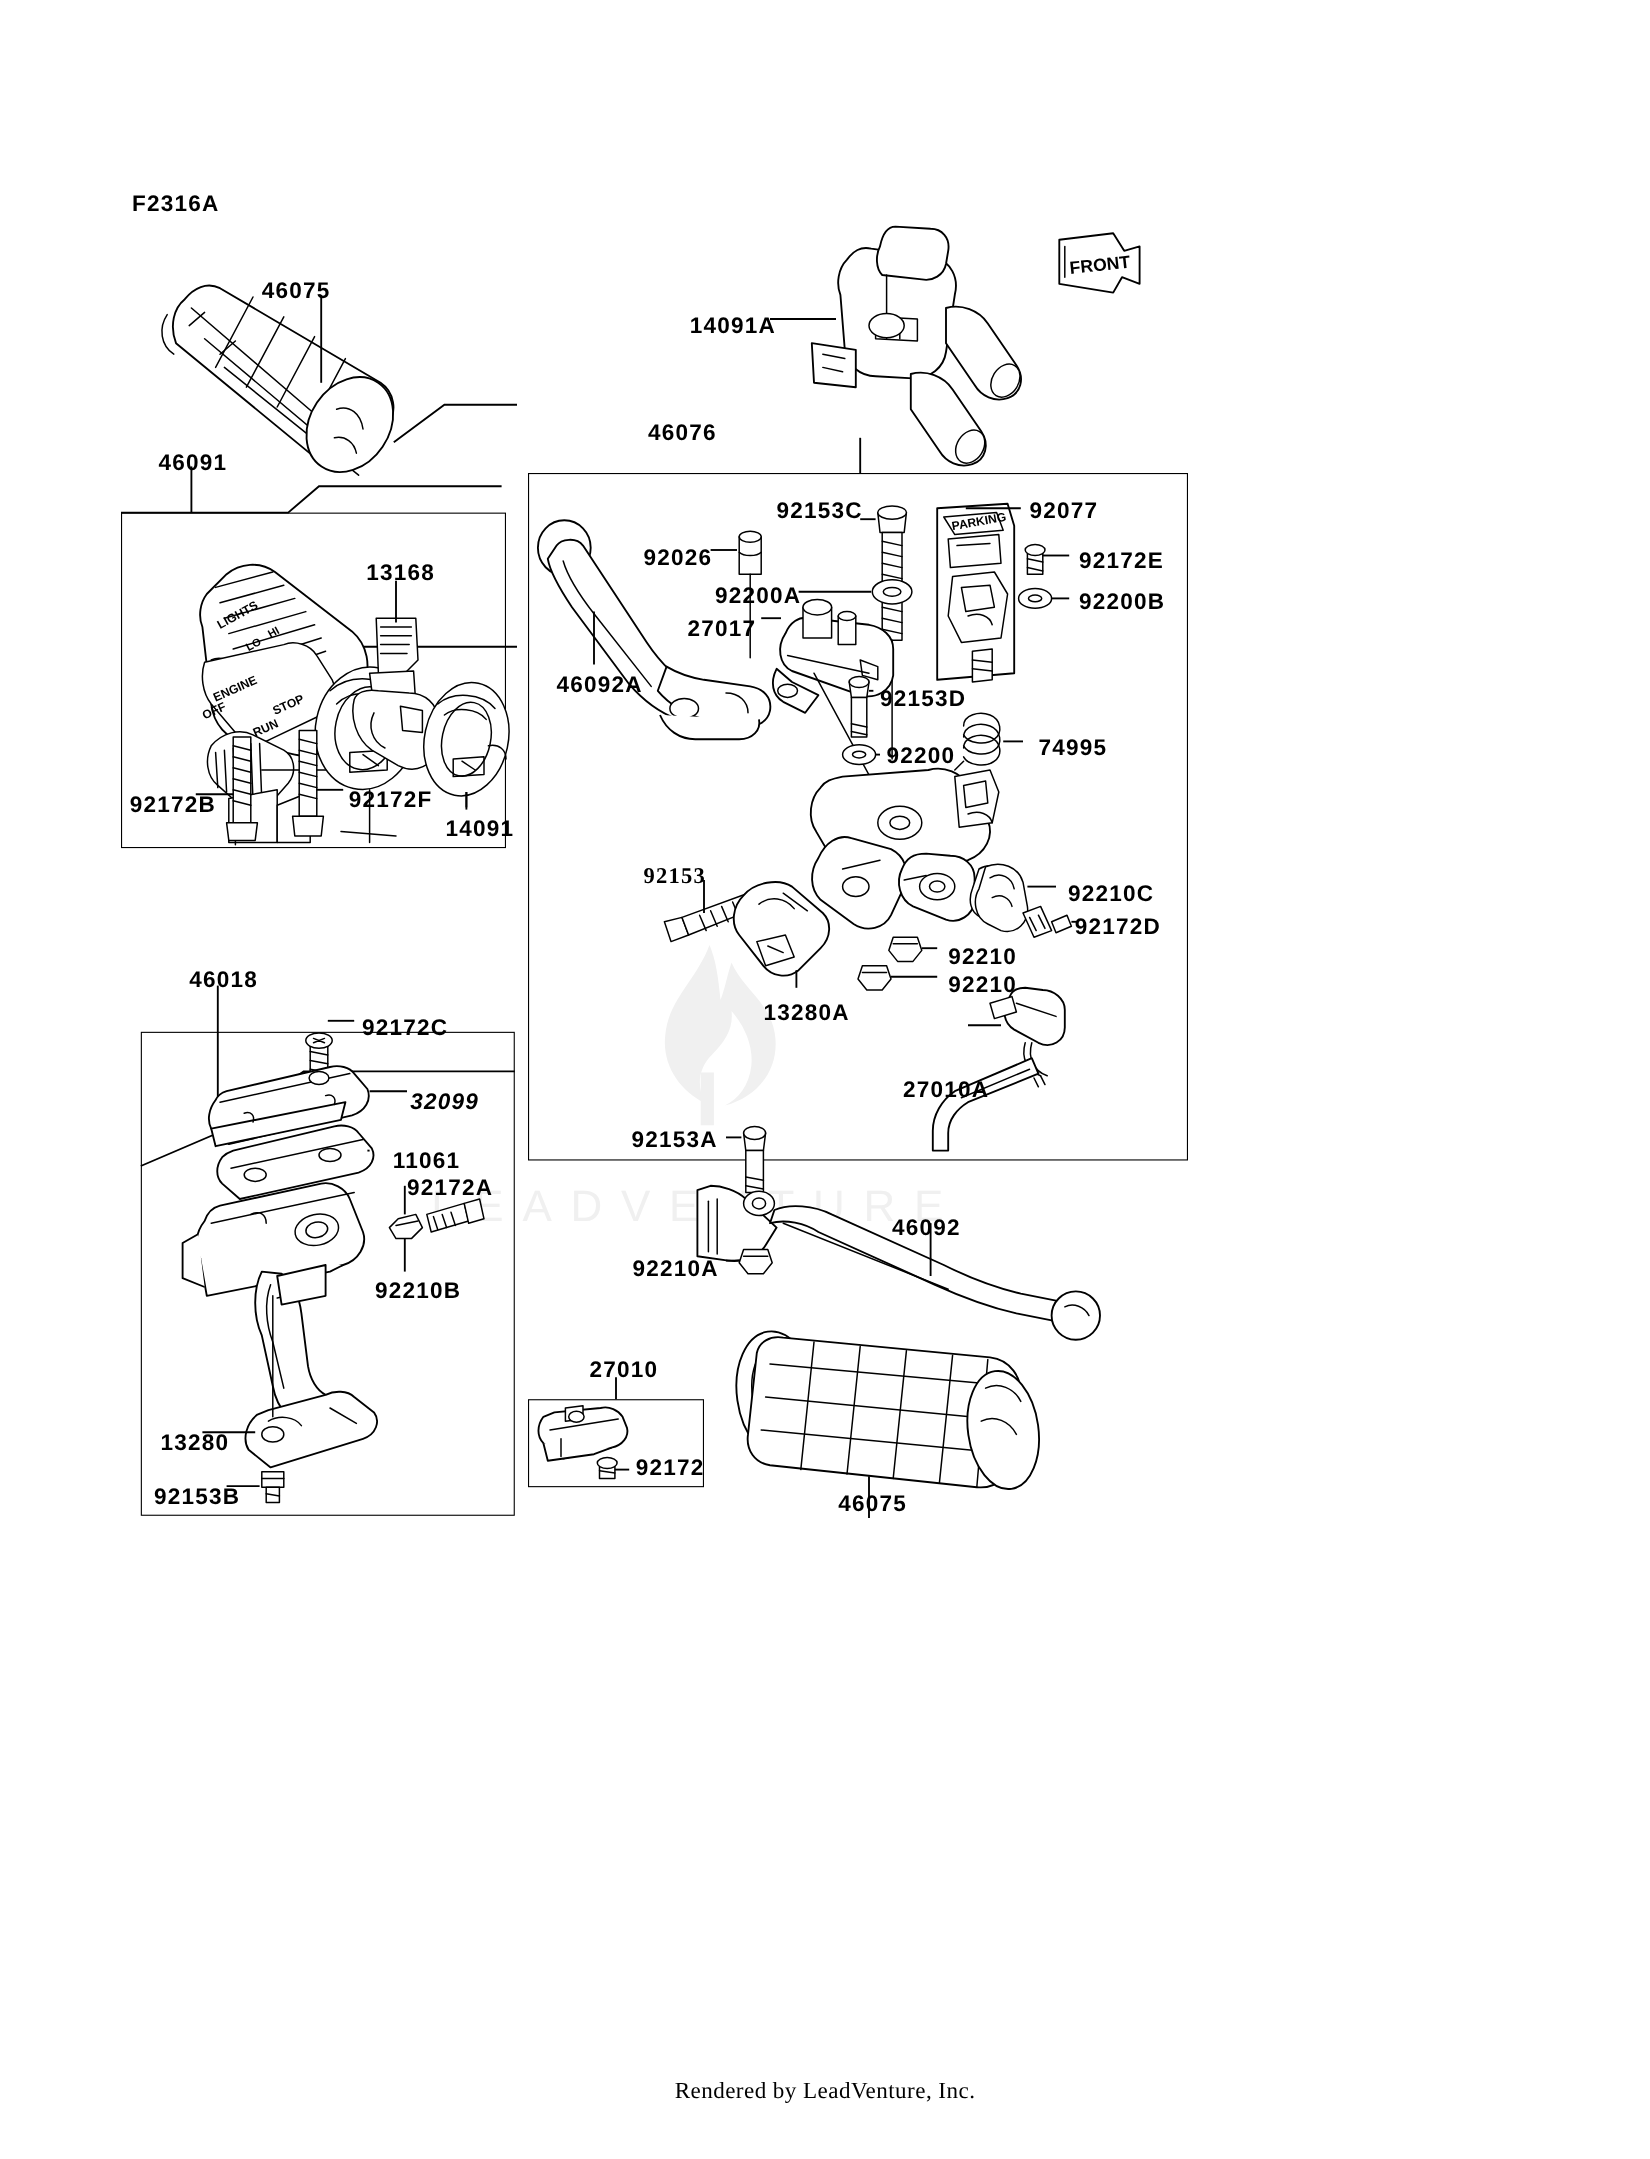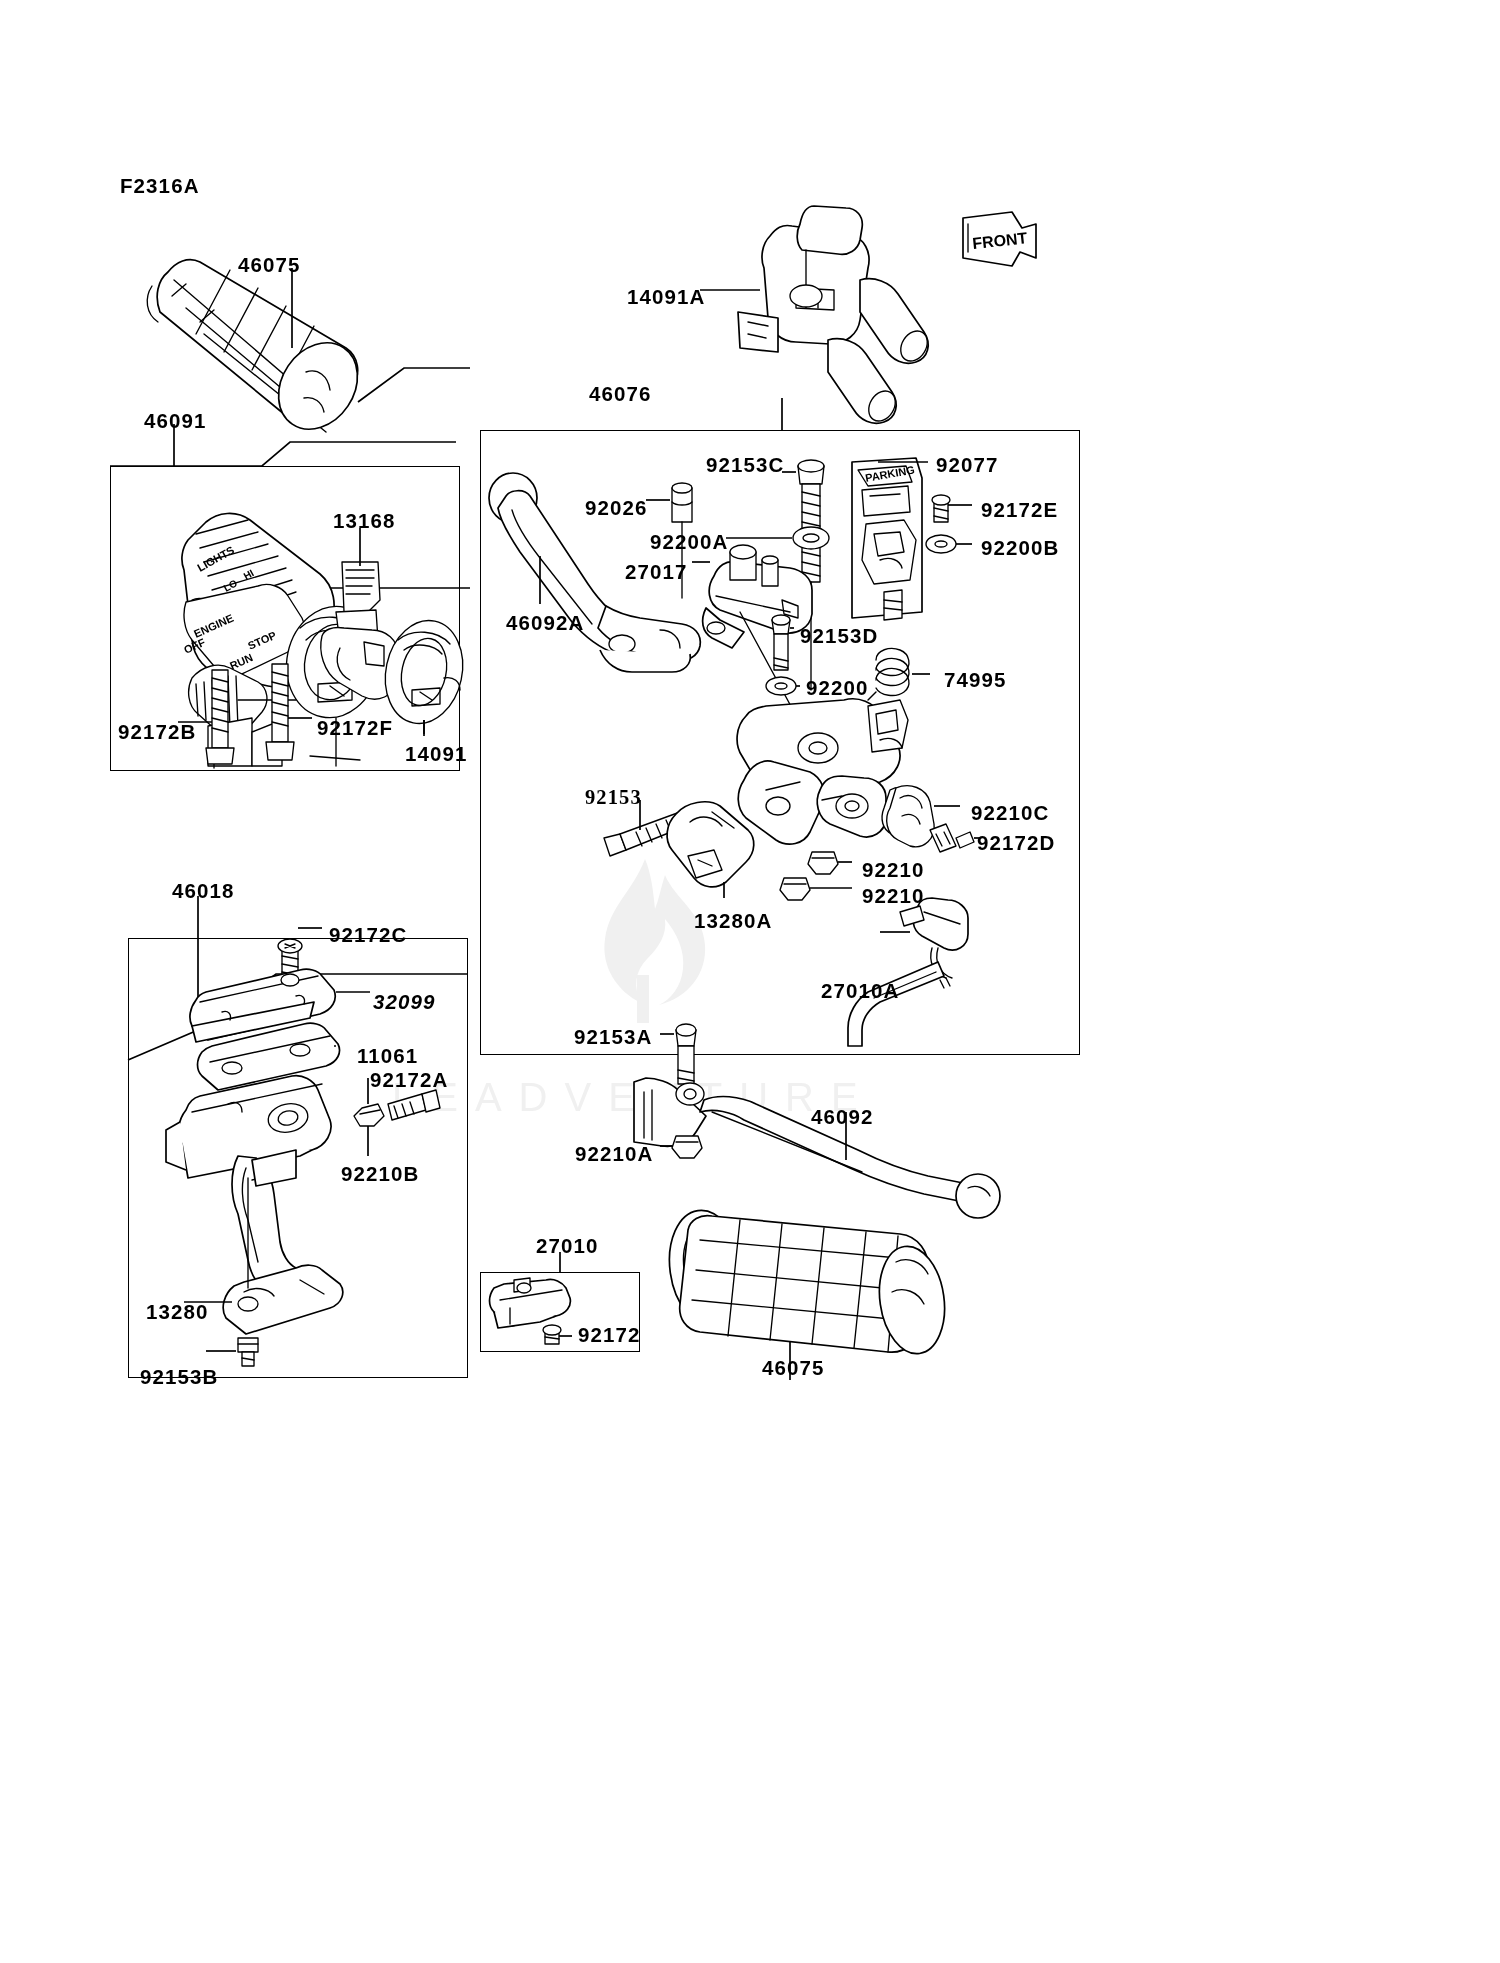--- a/index.html
+++ b/index.html
@@ -663,22 +663,23 @@
   <div class="lbl" style="left:862px; top:886px;">92210</div>
   <div class="lbl" style="left:694px; top:911px;">13280A</div>
   <div class="lbl" style="left:821px; top:981px;">27010A</div>
   <div class="lbl" style="left:172px; top:881px;">46018</div>
   <div class="lbl" style="left:329px; top:925px;">92172C</div>
   <div class="lbl" style="left:373px; top:992px;font-style:italic;">32099</div>
   <div class="lbl" style="left:341px; top:1046px;margin-left:16px;">11061</div>
   <div class="lbl" style="left:370px; top:1070px;">92172A</div>
   <div class="lbl" style="left:341px; top:1164px;">92210B</div>
   <div class="lbl" style="left:146px; top:1302px;">13280</div>
-  <div class="lbl" style="left:140px; top:1351px;margin-top:16px;">92153B</div>
+  <div class="lbl" style="left:140px; top:1351px;">92153B</div>
   <div class="lbl" style="left:574px; top:1027px;">92153A</div>
   <div class="lbl" style="left:811px; top:1107px;">46092</div>
   <div class="lbl" style="left:575px; top:1144px;">92210A</div>
   <div class="lbl" style="left:536px; top:1236px;">27010</div>
   <div class="lbl" style="left:578px; top:1325px;">92172</div>
   <div class="lbl" style="left:762px; top:1358px;">46075</div>
 
+  <div class="footer">Rendered by LeadVenture, Inc.</div>
 
 </div>
 
 </body></html>

